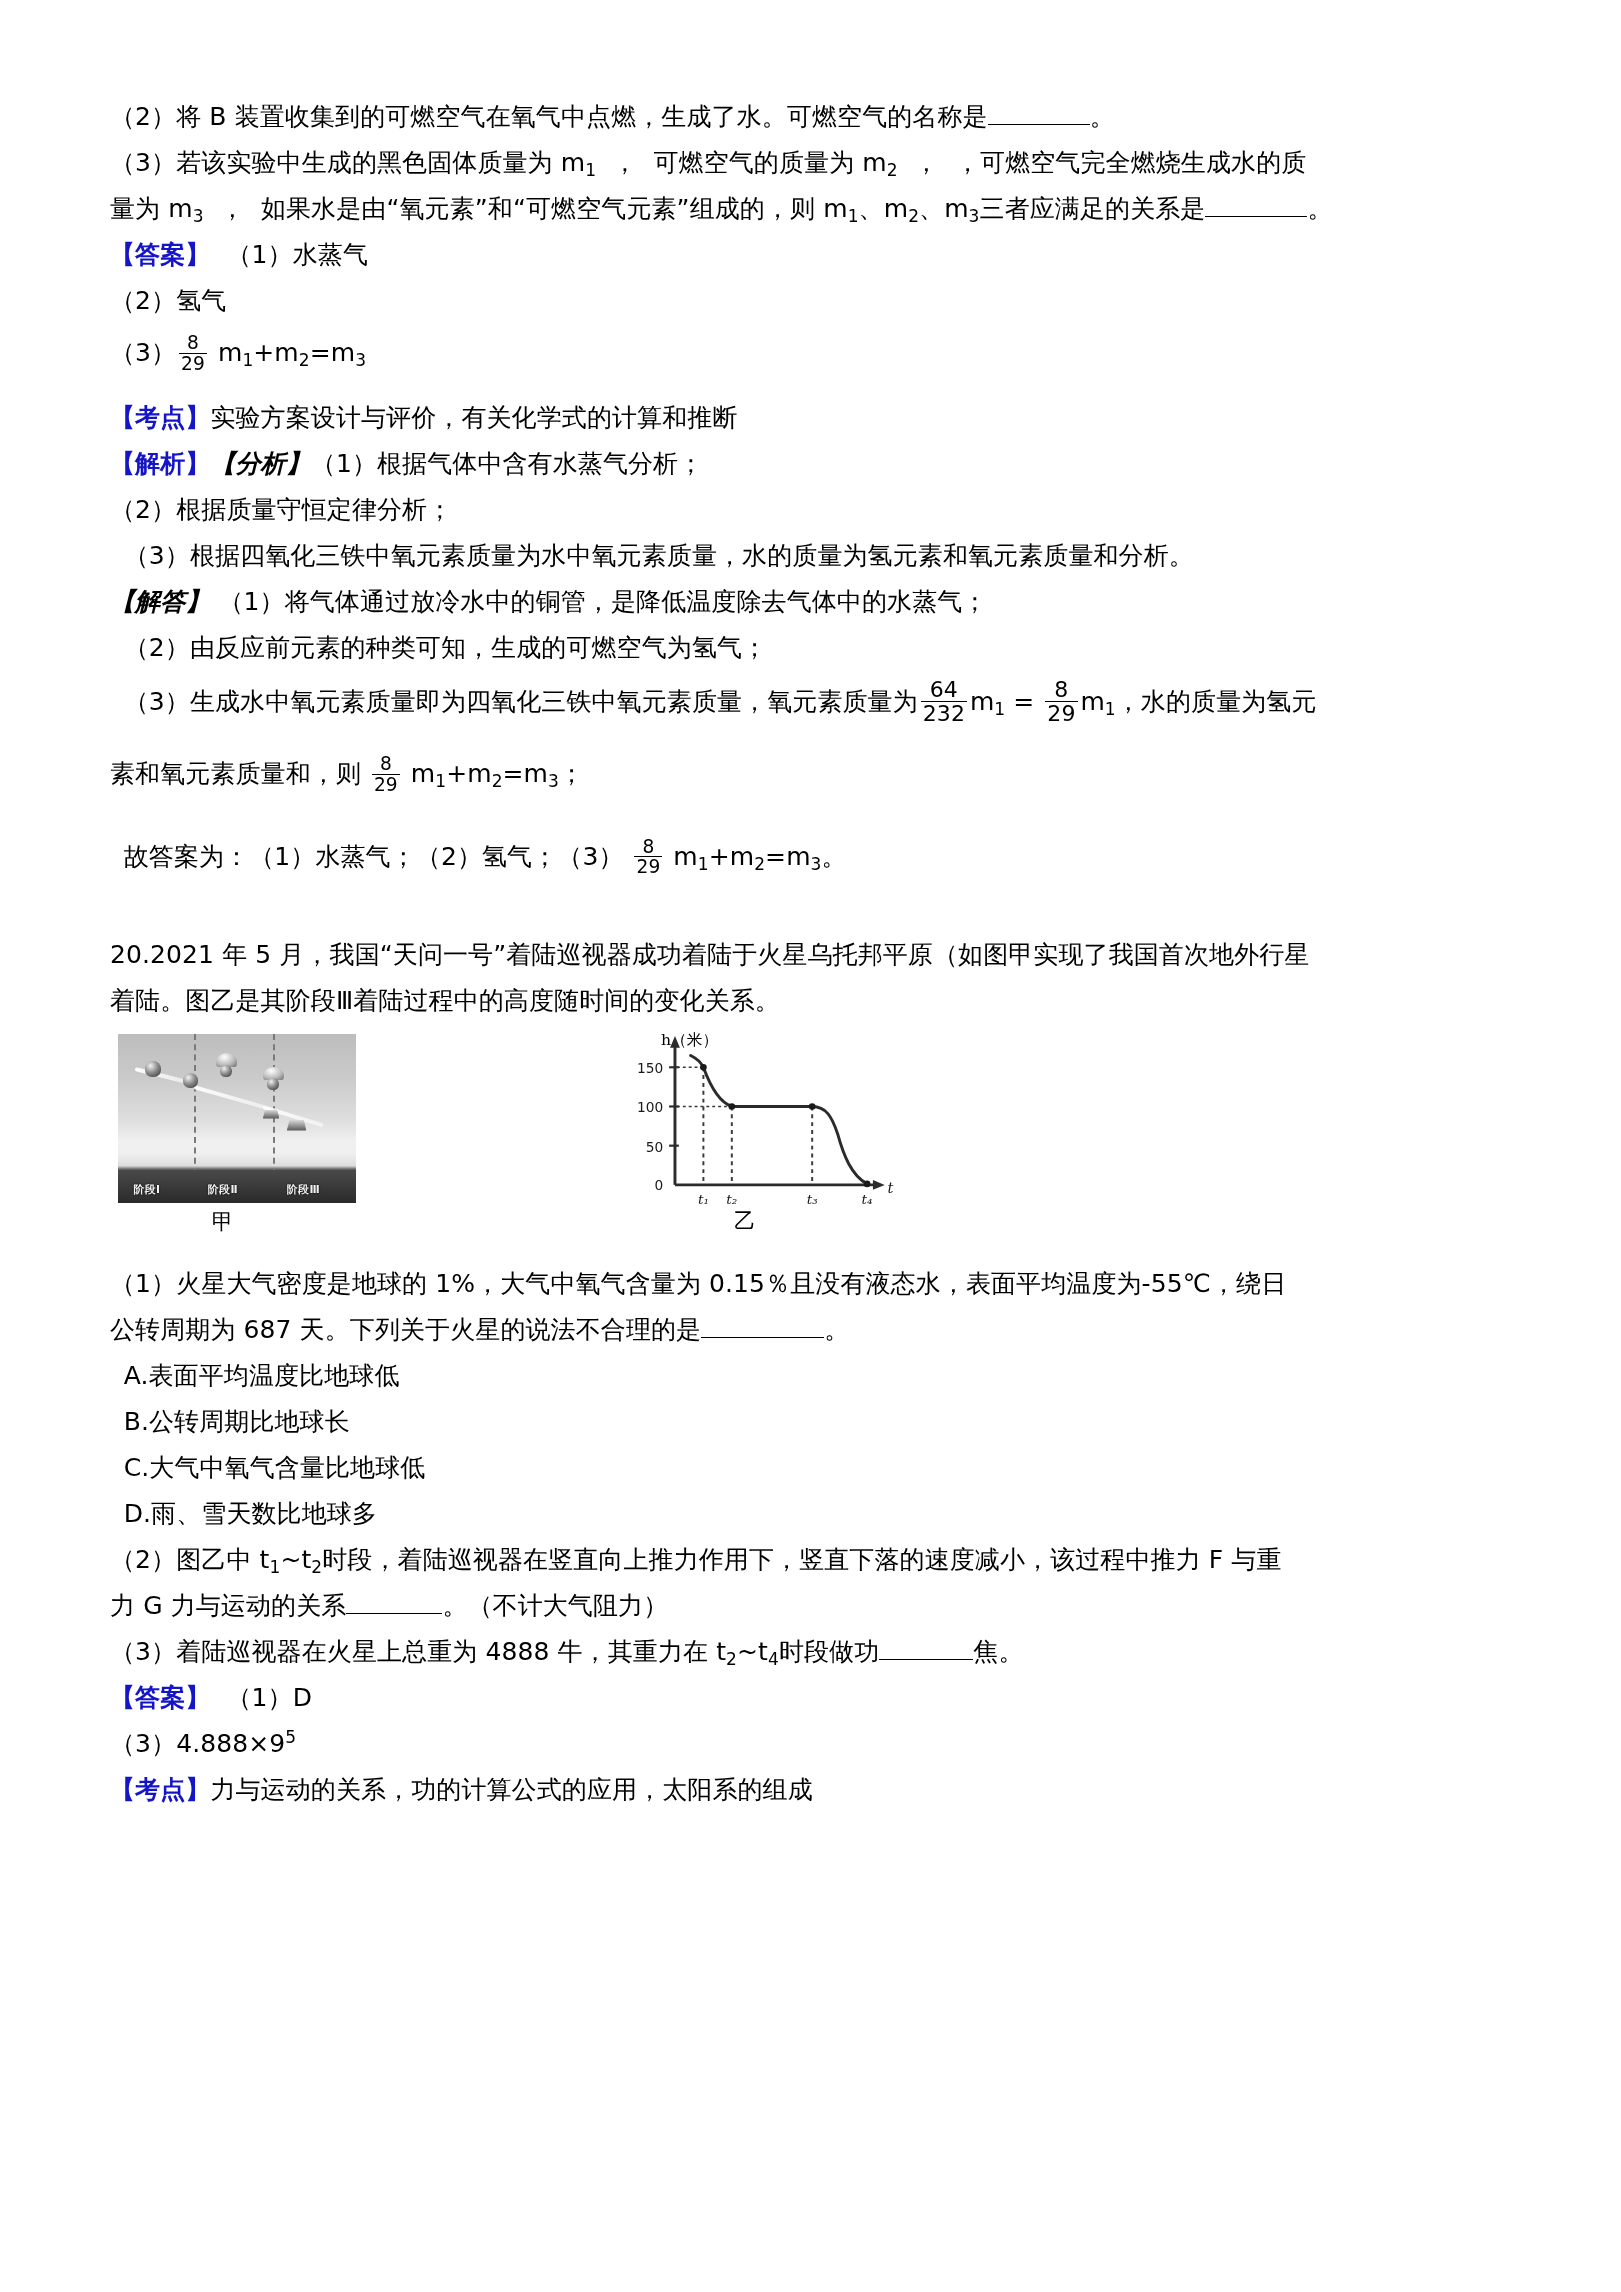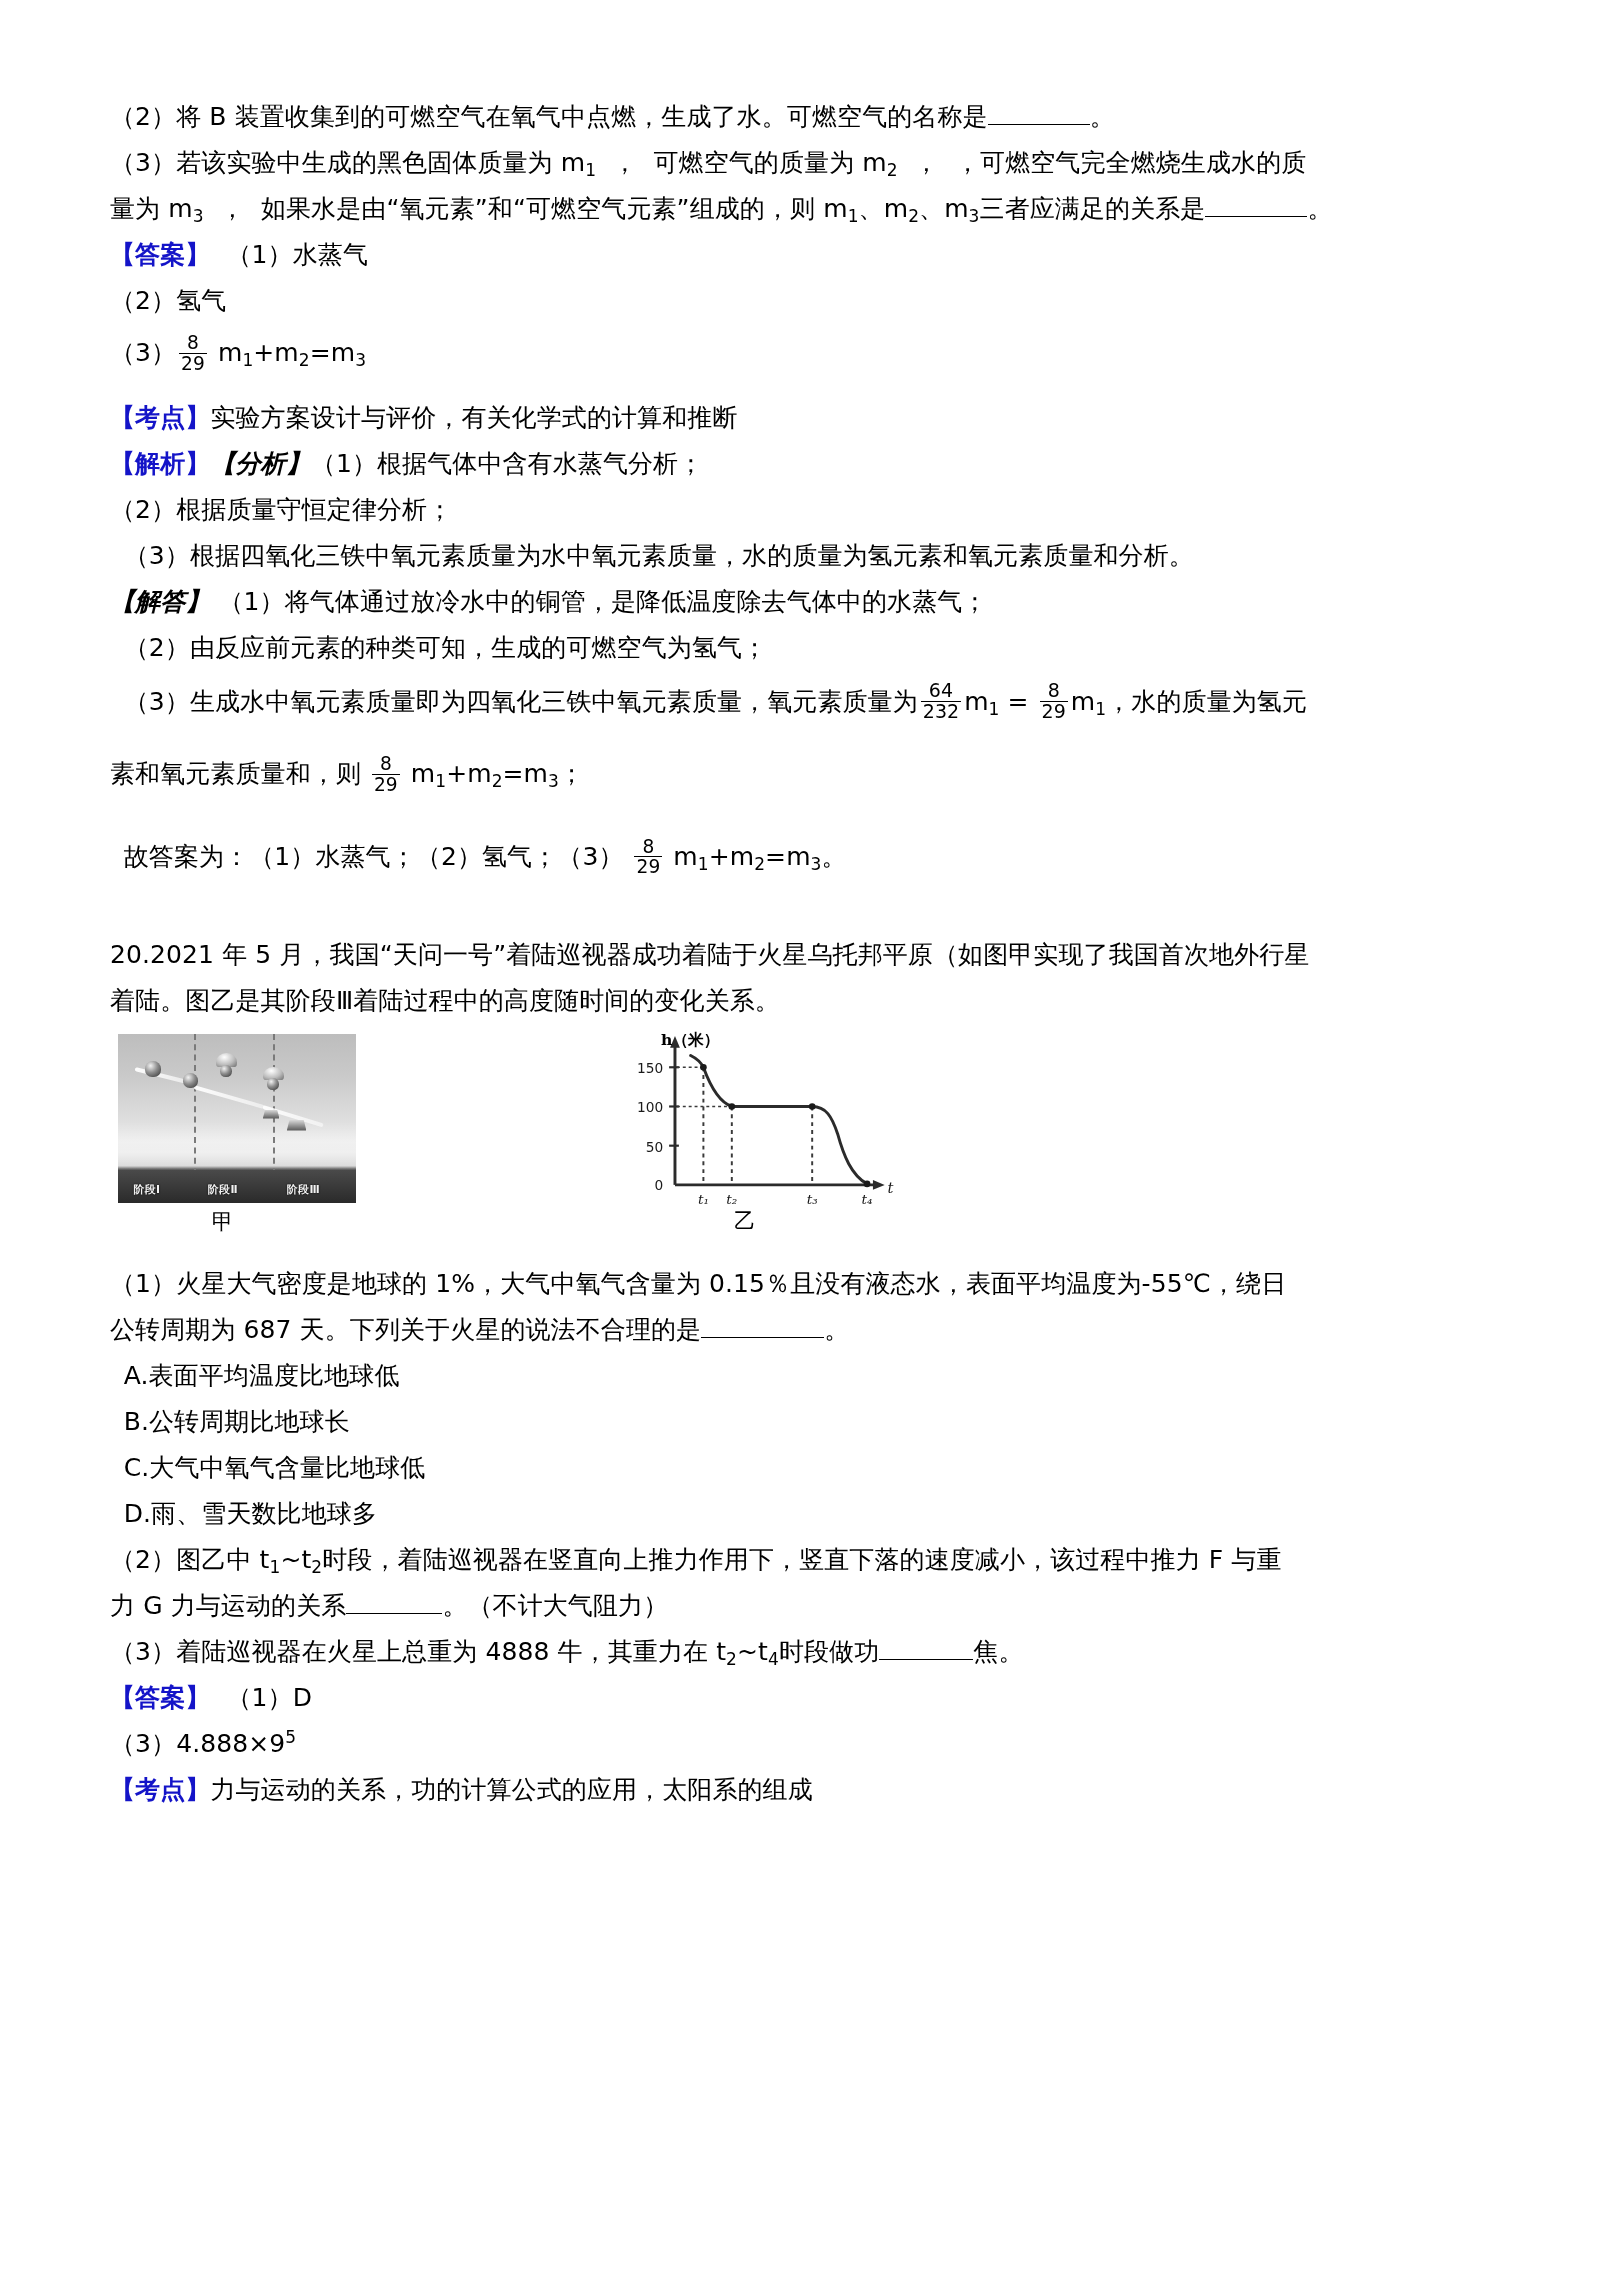--- a/index.html
+++ b/index.html
@@ -68,21 +68,21 @@
     vertical-align: middle;
     text-align: center;
     font-size: 18.6px;
     line-height: 1.05;
     margin: 0 2.9px;
     position: relative;
     top: -1px;
   }
   .frac .num { display: block; padding: 0 2px; }
   .frac .den { display: block; border-top: 1.6px solid #000; padding: 0 2px; }
-  .frac.sm { font-size: 19px; }
+  .frac.sm { font-size: 22px; }
 
   
   .figrow {
     position: relative;
     height: 227px;
     margin-top: 9.8px;
   }
   .photo-wrap {
     position: absolute;
     left: 7.8px;
@@ -305,21 +305,21 @@
           <circle cx="114" cy="76" r="3.4" fill="#1a1a1a"></circle>
           <circle cx="196" cy="76" r="3.4" fill="#1a1a1a"></circle>
           <circle cx="252" cy="155" r="3.4" fill="#1a1a1a"></circle>
 
           <text x="85" y="176" font-size="14" font-style="italic" font-family="DejaVu Serif, serif" fill="#1a1a1a" text-anchor="middle">t₁</text>
           <text x="114" y="176" font-size="14" font-style="italic" font-family="DejaVu Serif, serif" fill="#1a1a1a" text-anchor="middle">t₂</text>
           <text x="196" y="176" font-size="14" font-style="italic" font-family="DejaVu Serif, serif" fill="#1a1a1a" text-anchor="middle">t₃</text>
           <text x="252" y="176" font-size="14" font-style="italic" font-family="DejaVu Serif, serif" fill="#1a1a1a" text-anchor="middle">t₄</text>
           <text x="276" y="164" font-size="15" font-style="italic" font-family="DejaVu Serif, serif" fill="#1a1a1a" text-anchor="middle">t</text>
         </svg>
-        <div style="position:absolute; left:41px; top:-2px; font-size:15.7px; font-family:'DejaVu Serif', serif;font-weight:bold;">h（米）</div>
+        <div style="position:absolute; left:41px; top:-2px; font-size:15.7px; font-family:'DejaVu Serif', serif;">h（米）</div>
         <div class="figcap" style="left:114px; top:174px;">乙</div>
       </div>
     </div>
 
     <div class="line">
       <span>（1）火星大气密度是地球的 1%，大气中氧气含量为 0.15％且没有液态水，表面平均温度为-55℃，绕日</span>
     </div>
     <div class="line">
       <span>公转周期为 687 天。下列关于火星的说法不合理的是</span><span class="blank b3"></span><span>。</span>
     </div>

